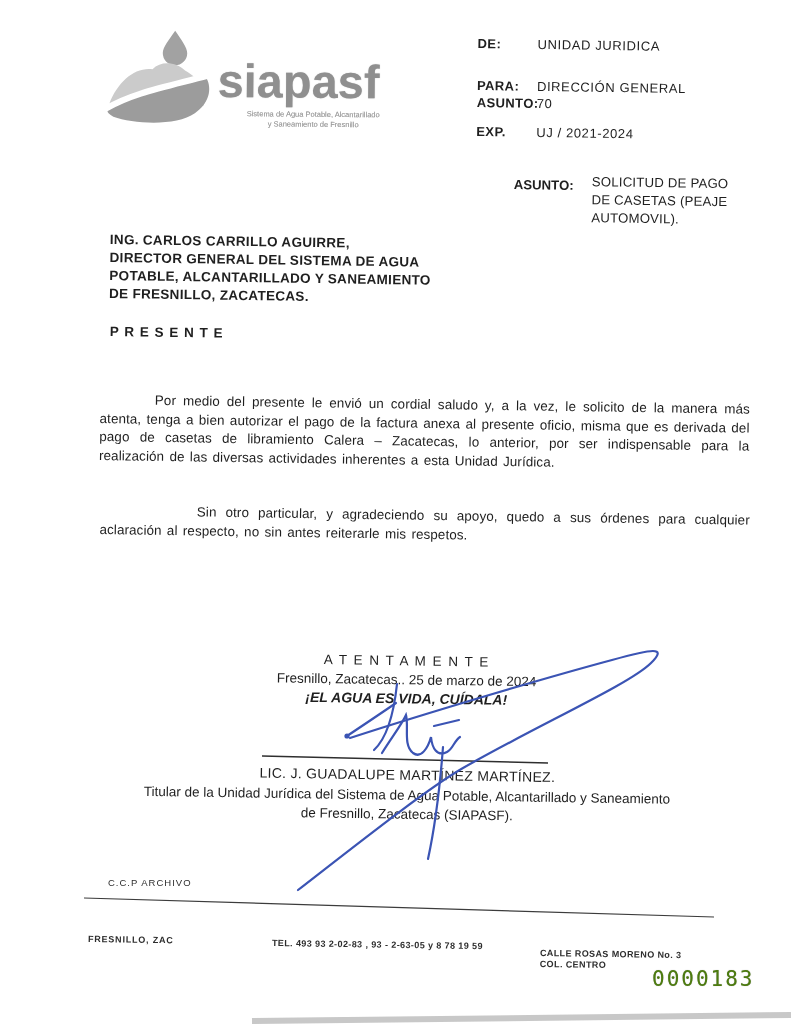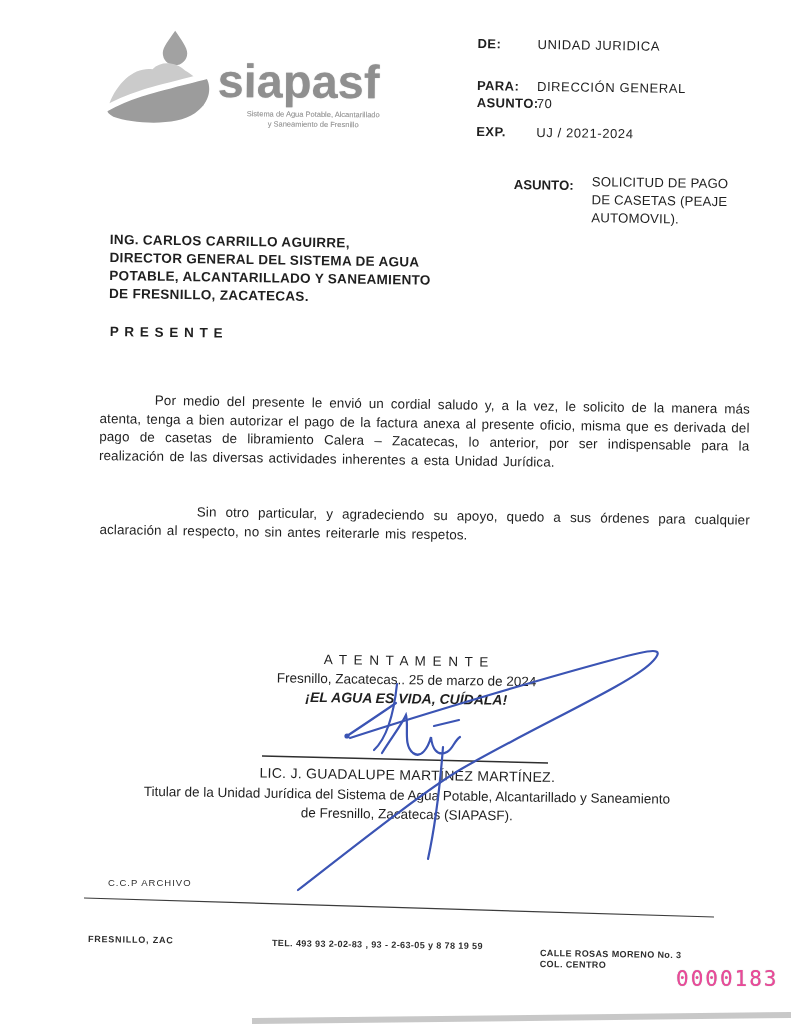--- a/index.html
+++ b/index.html
@@ -56,23 +56,22 @@
   .signame{left:85px;top:761px;width:645px;text-align:center;line-height:19.5px;font-size:13.5px;white-space:nowrap;}
   .signame .nm{font-size:14px;letter-spacing:.3px;}
 
   
   .ccp{left:88px;top:877px;font-size:9.5px;font-weight:normal;letter-spacing:1px;color:#2d2d2d;margin-left:20px;}
   .city{left:88px;top:934px;font-size:9px;font-weight:bold;letter-spacing:.8px;color:#2d2d2d;}
   .phone{left:272px;top:938px;font-size:9px;font-weight:bold;letter-spacing:.4px;color:#2d2d2d;}
   .address{left:540px;top:948px;font-size:9px;font-weight:bold;line-height:11px;letter-spacing:.4px;color:#2d2d2d;}
   .folio{
     left:652px;top:967px;font-family:"DejaVu Sans Mono",monospace;
-    font-size:21px;letter-spacing:2px;color:#ec4899;
+    font-size:21px;letter-spacing:2px;color:#4d7c0f;
     text-shadow:0 0 .8px rgba(90,90,90,.6);
-    margin-left:24px;
   }
 
   .overlay{position:absolute;left:0;top:0;pointer-events:none;z-index:5;}
 </style>
 </head>
 <body>
 
 <div class="page">
 
   <div class="abs logo tilt-sm">

